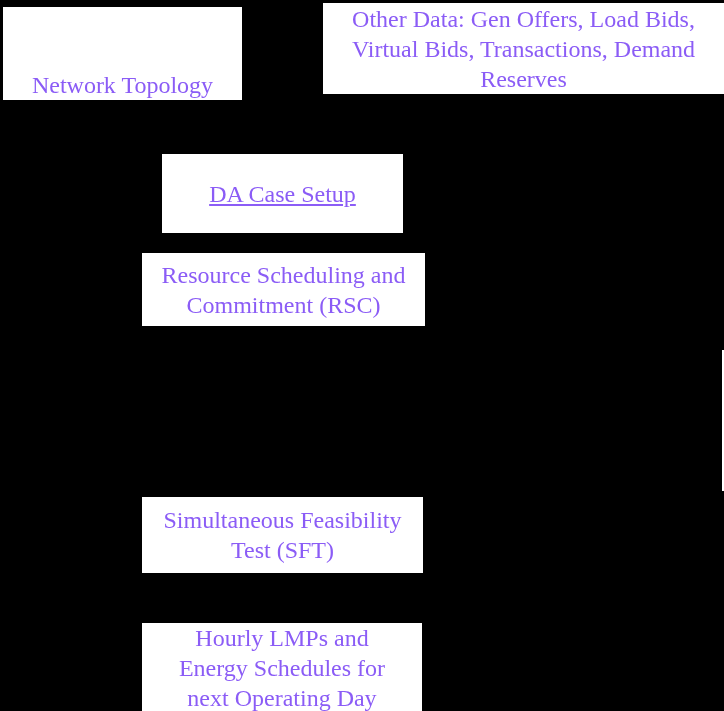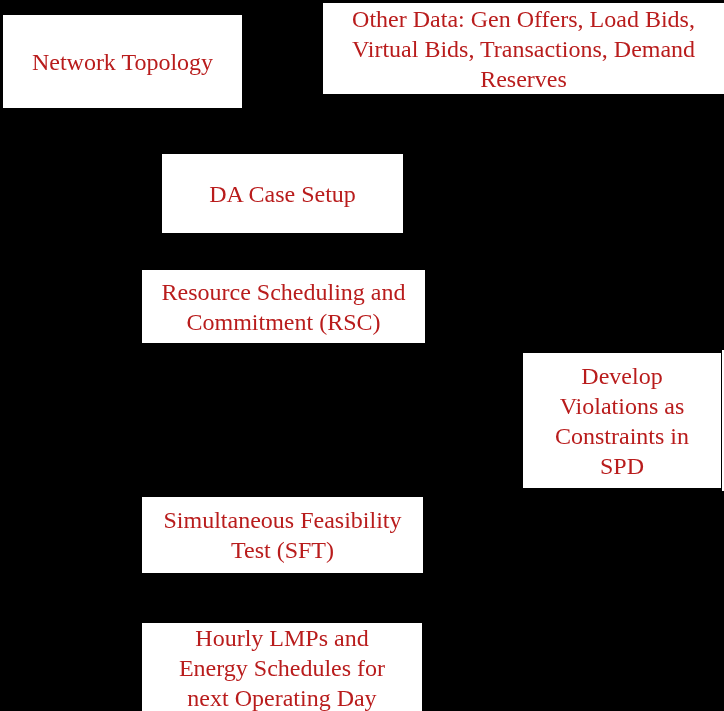--- a/index.html
+++ b/index.html
@@ -17,42 +17,42 @@
     width: 724px;
     height: 711px;
     background: #000000;
     font-family: "Liberation Serif", "DejaVu Serif", serif;
   }
   .node {
     position: absolute;
     box-sizing: border-box;
     background: #ffffff;
     border: 3px solid #000000;
-    color: #b91c1c;
+    color: #8b5cf6;
     display: flex;
     align-items: center;
     justify-content: center;
     text-align: center;
     font-size: 24px;
     line-height: 1.25;
     white-space: pre-line;
   }
   
   .node.cropped-right {
     border-right: none;
   }
   .edge-sliver {
     position: absolute;
     background: #ffffff;
   }
   
-  #node-network-topology { left: 0px;   top: 12px;   width: 245px; height: 99px; }
+  #node-network-topology { left: 0px;   top: 4px;   width: 245px; height: 99px; align-items: flex-end; }
   #node-other-data       { left: 320px; top: 0px;   width: 404px; height: 97px; }
-  #node-da-case-setup    { left: 159px; top: 151px; width: 247px; height: 85px; }
-  #node-rsc              { left: 139px; top: 267px; width: 289px; height: 79px; }
+  #node-da-case-setup    { left: 159px; top: 151px; width: 247px; height: 85px; text-decoration: underline; }
+  #node-rsc              { left: 139px; top: 250px; width: 289px; height: 79px; }
   #node-spd              { left: 139px; top: 380px; width: 289px; height: 81px; }
   #node-develop-violations { left: 520px; top: 350px; width: 204px; height: 141px; }
   #node-sft              { left: 139px; top: 494px; width: 287px; height: 82px; font-family: Liberation Serif, serif; }
   #node-hourly-lmps      { left: 139px; top: 620px; width: 286px; height: 95px; }
   #right-edge-sliver     { left: 722px; top: 350px; width: 2px;   height: 141px; }
 </style>
 </head>
 <body>
 
 <div class="canvas">
@@ -70,26 +70,20 @@
   <div id="node-da-case-setup" class="node">
     <span>DA Case Setup</span>
   </div>
 
   <div id="node-rsc" class="node">
     <span>Resource Scheduling and
 Commitment (RSC)</span>
   </div>
 
 
-  <div id="node-develop-violations" class="node">
-    <span>Develop
-Violations as
-Constraints in
-SPD</span>
-  </div>
 
   <div id="node-sft" class="node">
     <span>Simultaneous Feasibility
 Test (SFT)</span>
   </div>
 
   <div id="node-hourly-lmps" class="node">
     <span>Hourly LMPs and
 Energy Schedules for
 next Operating Day</span>

